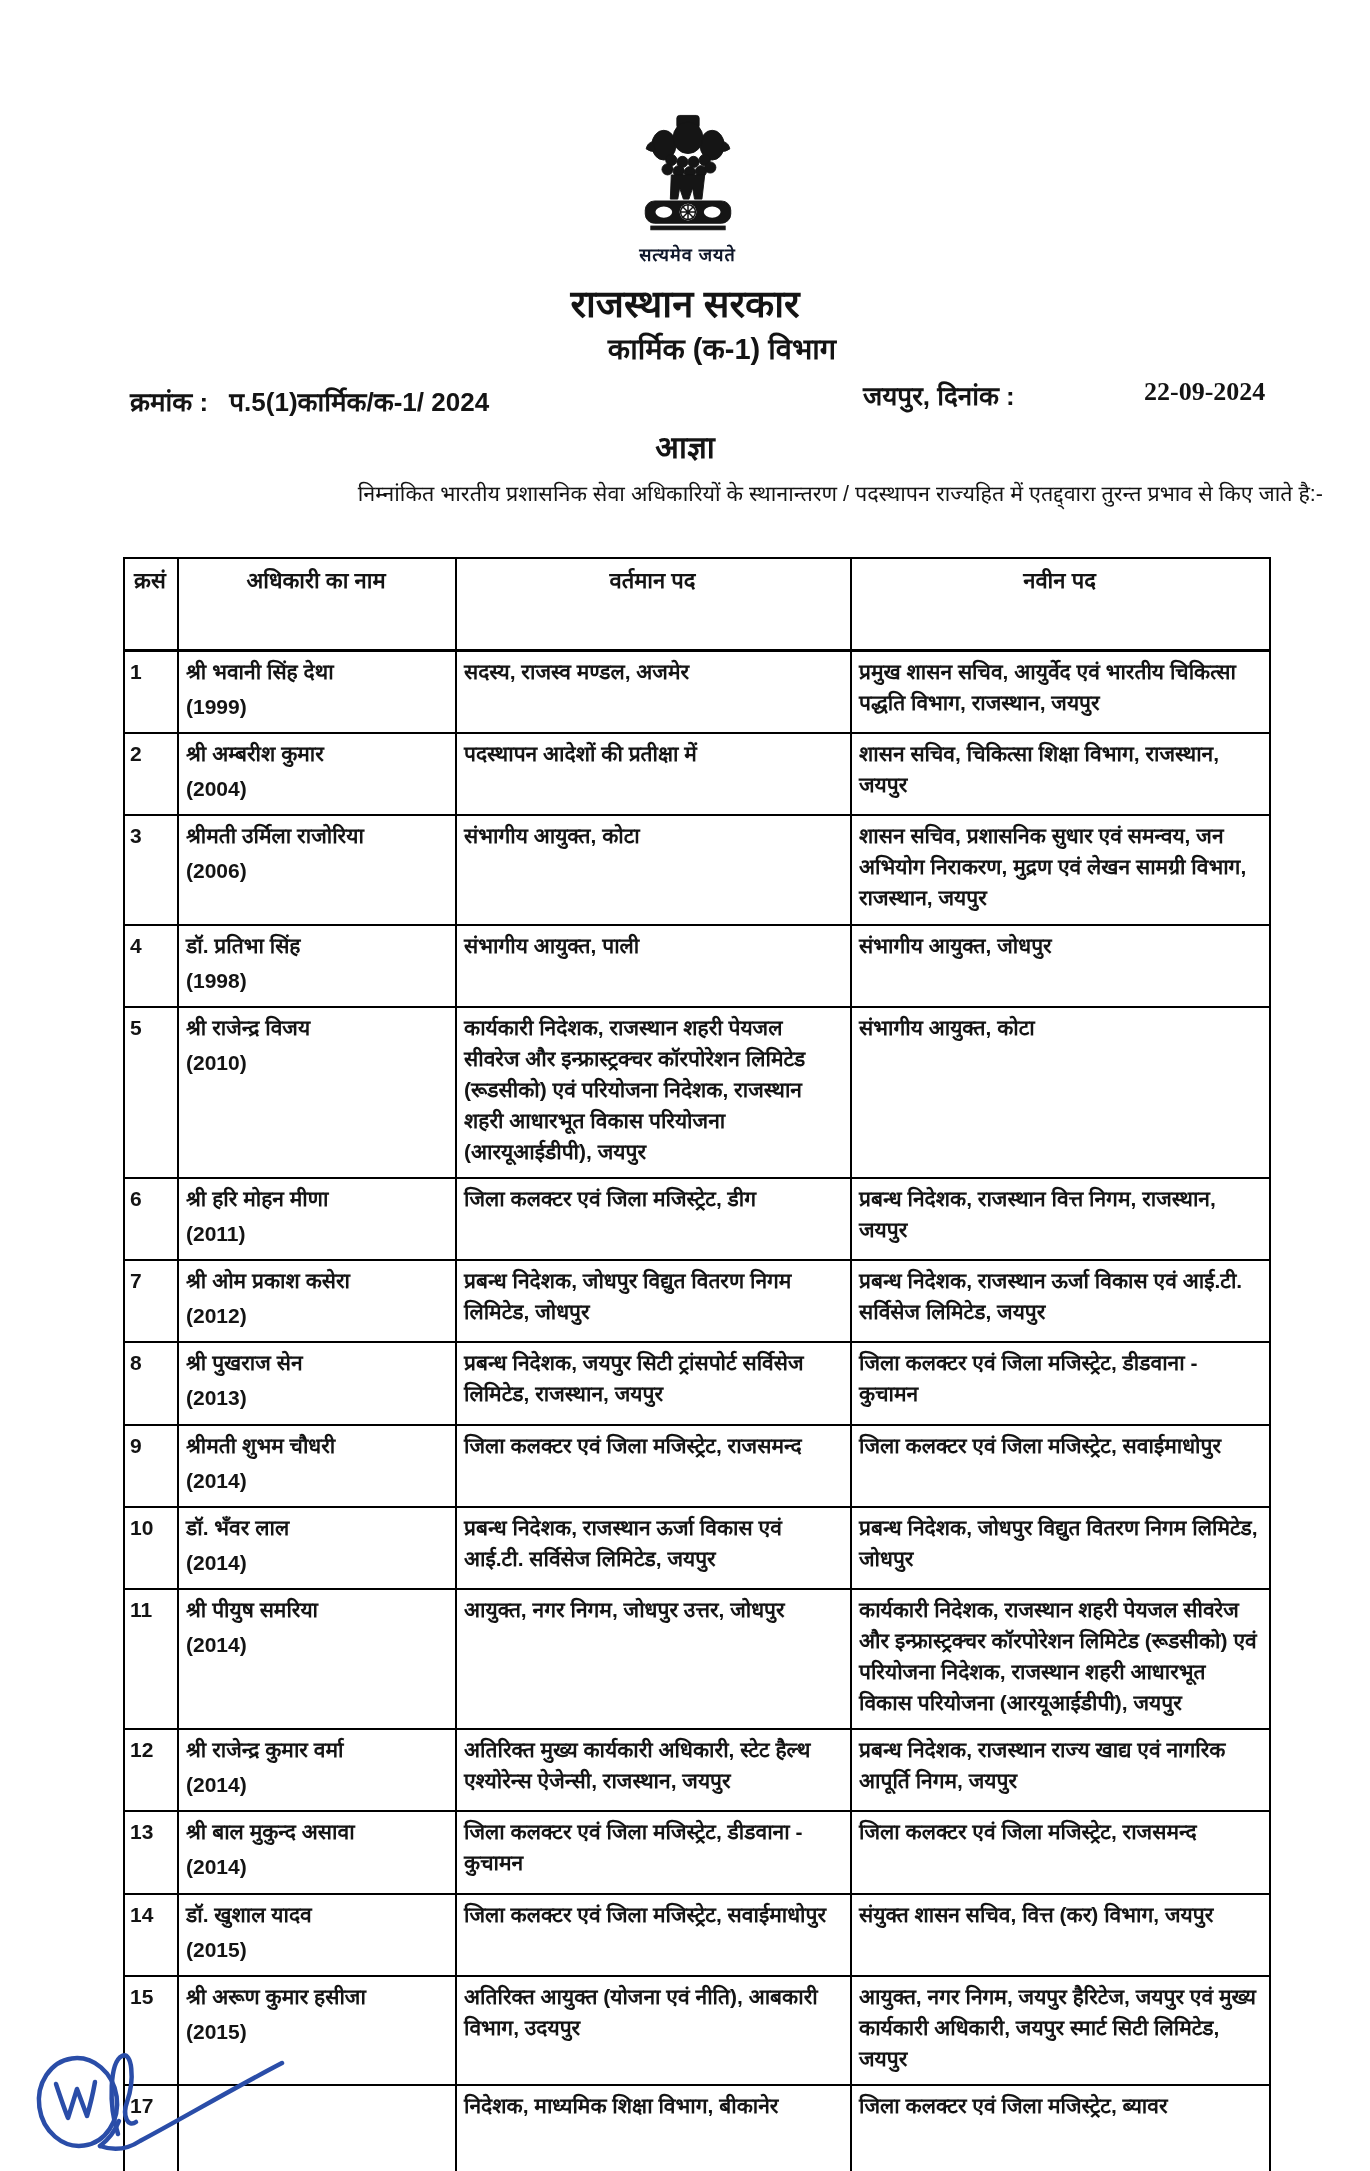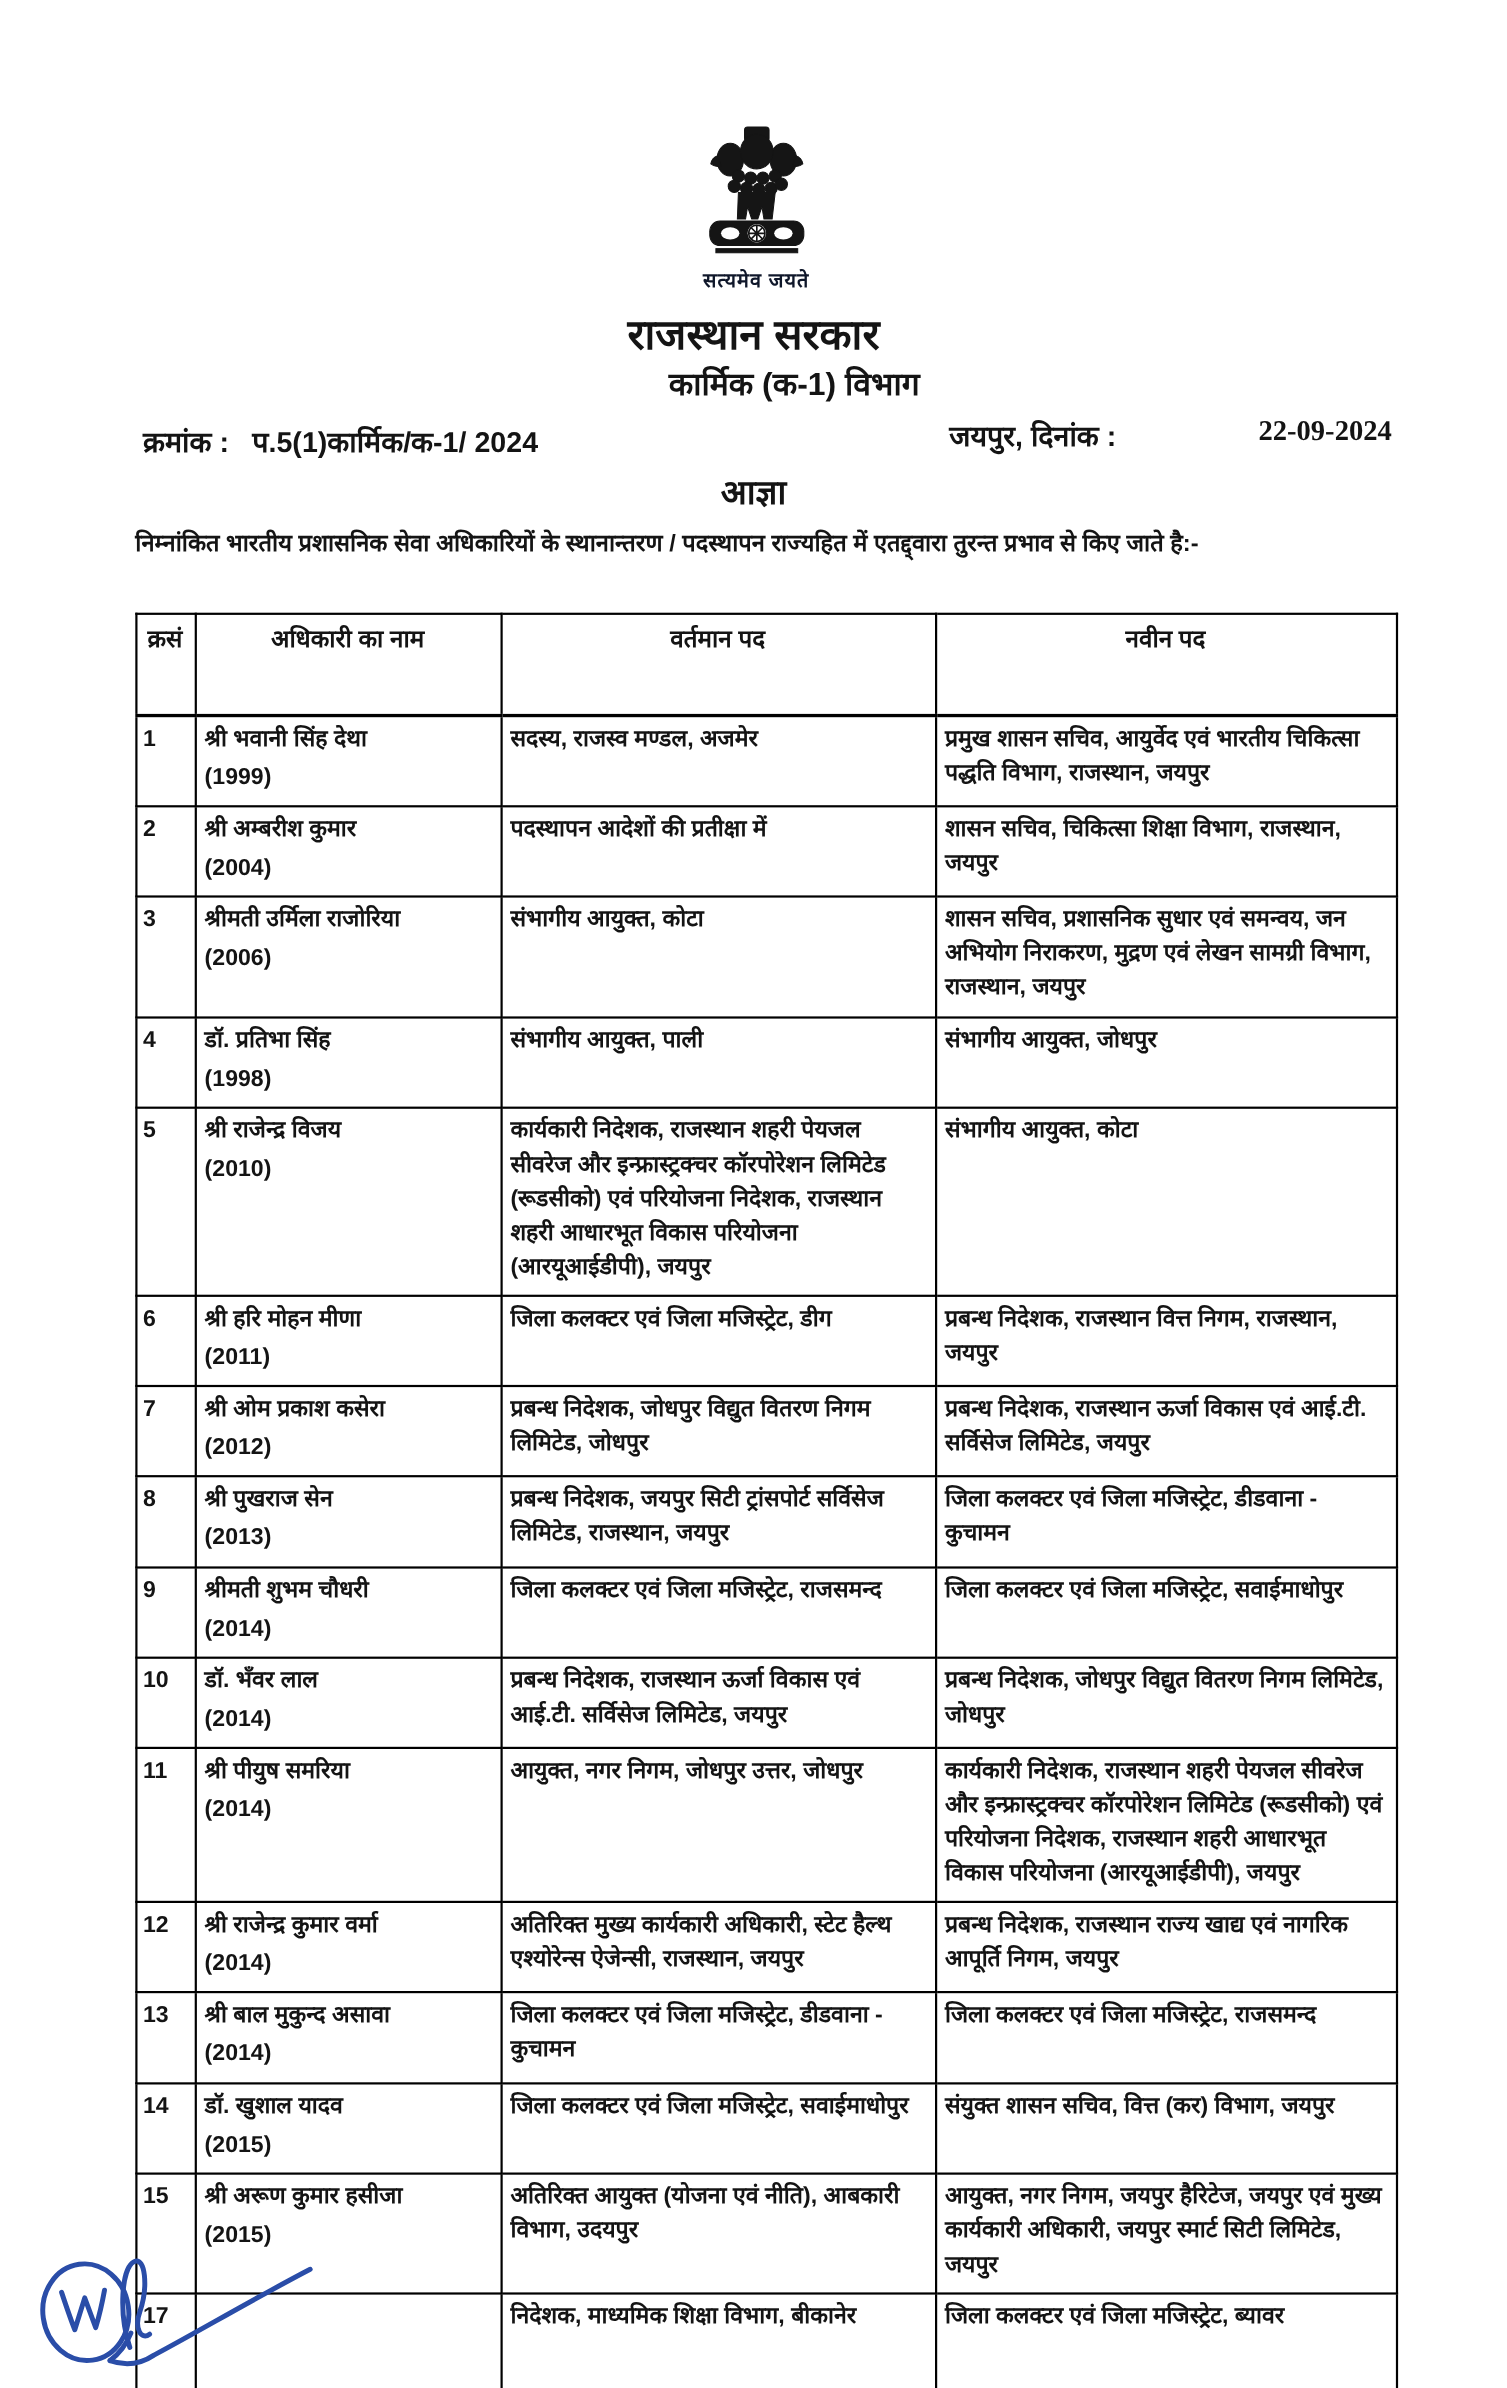--- a/index.html
+++ b/index.html
@@ -20,21 +20,21 @@
   .order-title{top:425px;font-size:31px;}
 
   .ref-row{position:absolute;top:383px;left:0;width:100%;height:34px;font-size:26px;font-weight:700;}
   .ref-left{position:absolute;left:130px;top:0;}
   .ref-label{margin-right:14px;}
   .place-date-label{position:absolute;left:836px;top:-6px;margin-left:27px;}
   .date-value{position:absolute;left:1144px;top:-6px;font-family:Liberation Serif, serif;}
 
   .intro-line{
     position:absolute;left:123px;top:478px;width:1200px;
-    font-size:21.5px;font-weight:700;white-space:nowrap;
+    font-size:21.5px;font-weight:400;white-space:nowrap;text-align:right;
   }
 
   
   .table-wrap{position:absolute;left:123px;top:557px;width:1148px;}
   table.order-table{border-collapse:collapse;table-layout:fixed;width:1146px;}
   .order-table th,.order-table td{
     border:2px solid #000;vertical-align:top;
     font-size:21px;line-height:1.48;padding:4px 9px 10px 7px;
     font-weight:600;word-wrap:break-word;
   }

